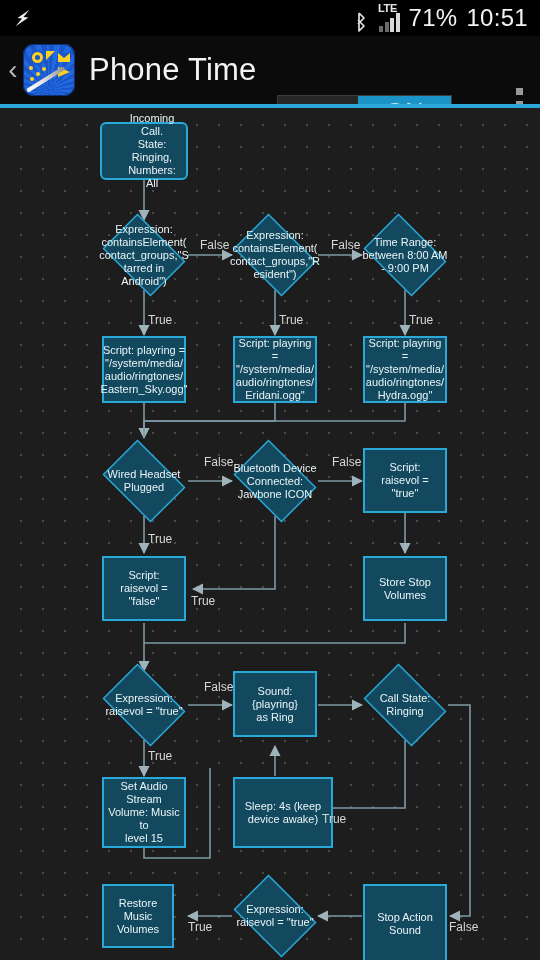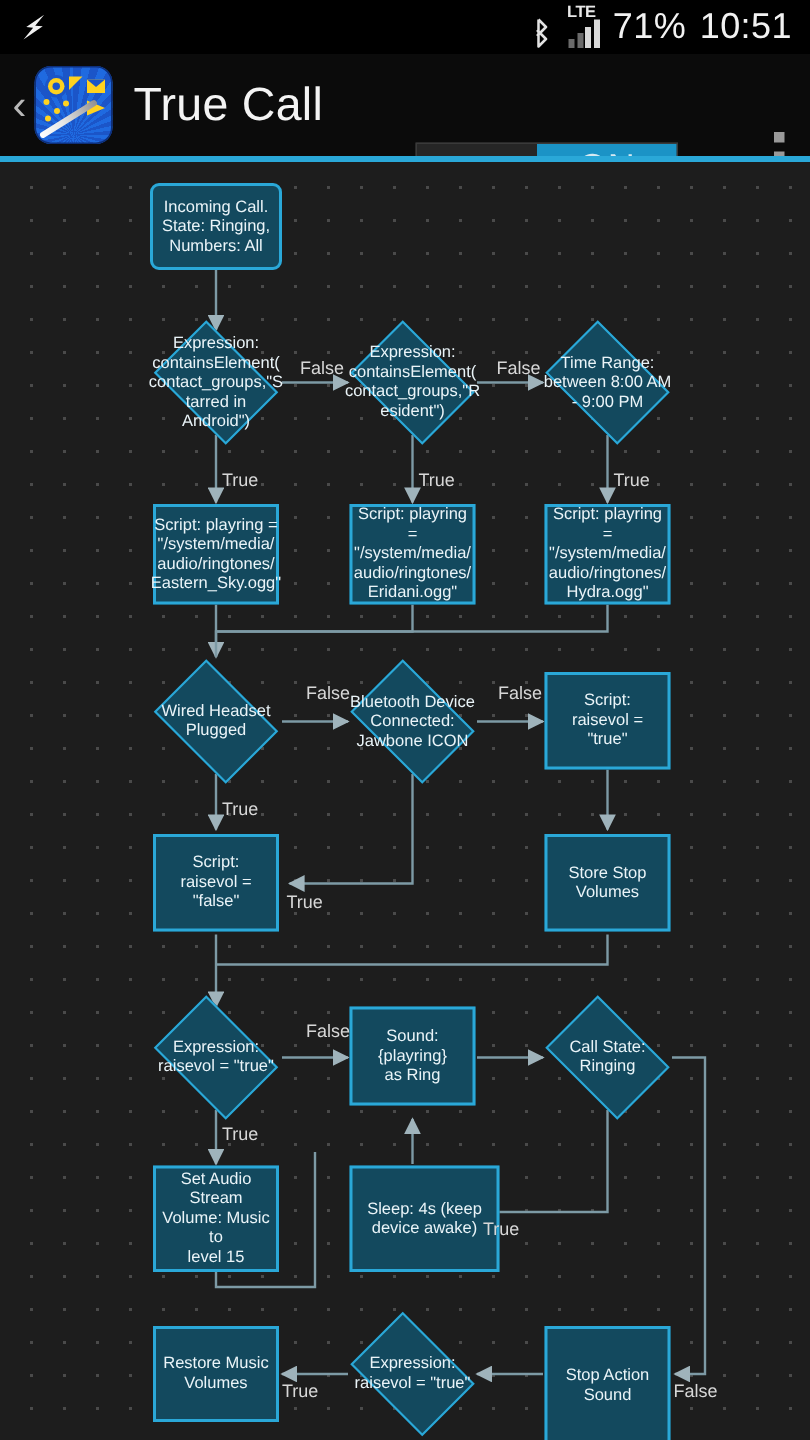--- a/index.html
+++ b/index.html
@@ -96,21 +96,21 @@
   svg.wires{position:absolute;left:0;top:0;width:540px;height:852px;}
 
   
   .node{
     position:absolute;box-sizing:border-box;
     background:#13495e;border:2px solid #2aa8d8;
     display:flex;align-items:center;justify-content:center;text-align:center;
     color:#eaf4f8;font-size:11px;line-height:13px;padding:2px 4px;
     white-space:pre-line;
   }
-  .node.round{border-radius:6px;}
+  .node.round{border-radius:6px;padding-left:20px;}
   .dia{
     position:absolute;box-sizing:border-box;
   }
   .dia .shape{
     position:absolute;left:0;top:0;width:100%;height:100%;
     background:#13495e;border:2px solid #2aa8d8;box-sizing:border-box;
     transform:rotate(45deg) scale(.707);
   }
   .dia .lbl{
     position:absolute;left:-8px;top:0;width:calc(100% + 16px);height:100%;
@@ -160,21 +160,21 @@
       <span class="env"></span>
       <span class="plane"></span>
       <span class="stars">
           <b></b>
           <b></b>
           <b></b>
           <b></b>
         </span>
       <span class="wand"></span>
     </div>
-    <div class="app-title">True Call</div>
+    <div class="app-title">Phone Time</div>
 
     <div class="toggle">
       <div class="thumb">ON</div>
     </div>
 
     <div class="overflow">
       <i></i>
         <i></i>
         <i></i>
     </div>
@@ -315,21 +315,21 @@
       <div class="lbl">Call State:
 Ringing</div>
     </div>
 
     <div class="node" style="left:102px;top:669px;width:84px;height:71px;">Set Audio Stream
 Volume: Music to
 level 15</div>
     <div class="node" style="left:233px;top:669px;width:100px;height:71px;">Sleep: 4s (keep
 device awake)</div>
 
-    <div class="node" style="left:102px;top:776px;width:84px;height:64px;">Restore Music
+    <div class="node" style="left:102px;top:776px;width:72px;height:64px;">Restore Music
 Volumes</div>
 
     <div class="dia" style="left:227px;top:773px;width:96px;height:70px;">
       <div class="shape"></div>
       <div class="lbl">Expression:
 raisevol = "true"</div>
     </div>
 
     <div class="node" style="left:363px;top:776px;width:84px;height:80px;">Stop Action
 Sound</div>

